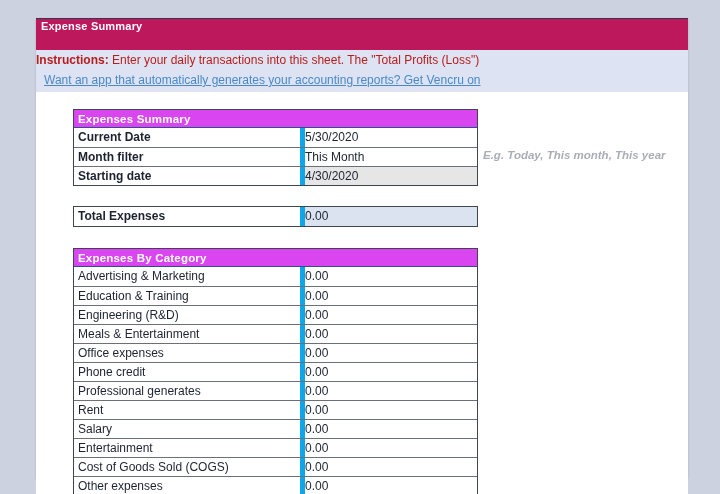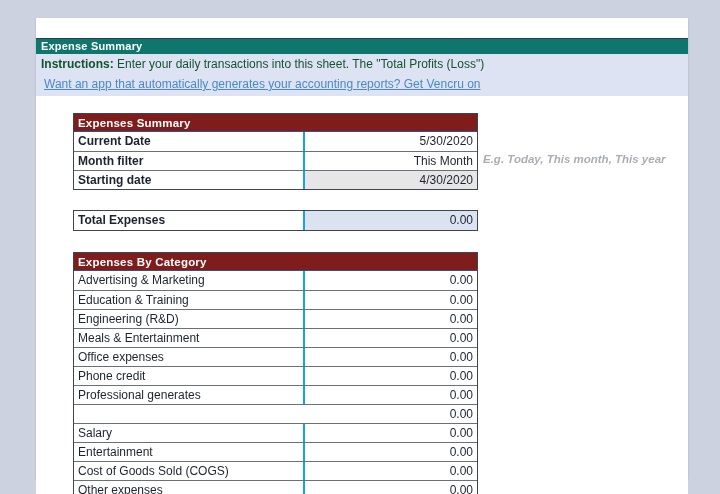--- a/index.html
+++ b/index.html
@@ -13,40 +13,38 @@
     overflow:hidden;
   }
   .panel {
     position:absolute;
     left:36px; top:18px;
     width:652px; height:460px;
     background:#ffffff;
     box-shadow:0 1px 2px rgba(60,70,100,.25);
   }
   .title-bar {
-    height:16px;
-    background:#0f766e;
+    height:32px;
+    background:#be185d;
     border-top:1px solid #2e3a4d;
     color:#ffffff;
     font-weight:bold;
     font-size:11px;
     line-height:15px;
     padding-left:5px;
     letter-spacing:.2px;
-    margin-top:20px;
   }
   .band {
     background:#dde3f2;
   }
   .instr-row {
     height:21px;
     line-height:21px;
-    padding-left:5px;
-    white-space:nowrap;
-    color:#14532d;
+    white-space:nowrap;
+    color:#b91c1c;
   }
   .instr-row .bold { font-weight:bold; }
   .link-row {
     height:21px;
     line-height:19px;
     padding-left:8px;
     white-space:nowrap;
   }
   .link-row a {
     color:#4a89c8;
@@ -64,46 +62,45 @@
     width:405px;
     border:1px solid #3f4450;
     background:#ffffff;
   }
   .tbl-1 { margin-top:17px; }
   .tbl-total { margin-top:20px; }
   .tbl-cats { margin-top:21px; }
   .thead {
     height:18px;
     line-height:18px;
-    background:#7f1d1d;
+    background:#d946ef;
     border-bottom:1px solid #2f4f8f;
     color:#ffffff;
     font-weight:bold;
     font-size:11.5px;
     padding-left:4px;
     letter-spacing:.2px;
   }
   .r {
     display:flex;
     height:19px;
     line-height:18px;
     border-top:1px solid #6b6f78;
   }
   .thead + .r, .tbl-total .r { border-top:none; }
   .lab {
     width:231px;
     padding-left:4px;
-    border-right:2px solid #0ea5e9;
+    border-right:5px solid #0ea5e9;
     white-space:nowrap;
     overflow:hidden;
   }
   .lab.bold { font-weight:bold; }
   .val {
     flex:1;
-    text-align:right;
     padding-right:4px;
     white-space:nowrap;
   }
   .val.muted { background:#e7e6e6; }
   .val.total { background:#dbe3f1; }
   .hint {
     position:absolute;
     left:409px;
     top:39px;
     color:#a9aeb6;
@@ -182,20 +179,21 @@
       </div>
       <div class="r">
         <div class="lab">Phone credit</div>
         <div class="val">0.00</div>
       </div>
       <div class="r">
         <div class="lab">Professional generates</div>
         <div class="val">0.00</div>
       </div>
       <div class="r">
+        <div class="lab">Rent</div>
         <div class="val">0.00</div>
       </div>
       <div class="r">
         <div class="lab">Salary</div>
         <div class="val">0.00</div>
       </div>
       <div class="r">
         <div class="lab">Entertainment</div>
         <div class="val">0.00</div>
       </div>

